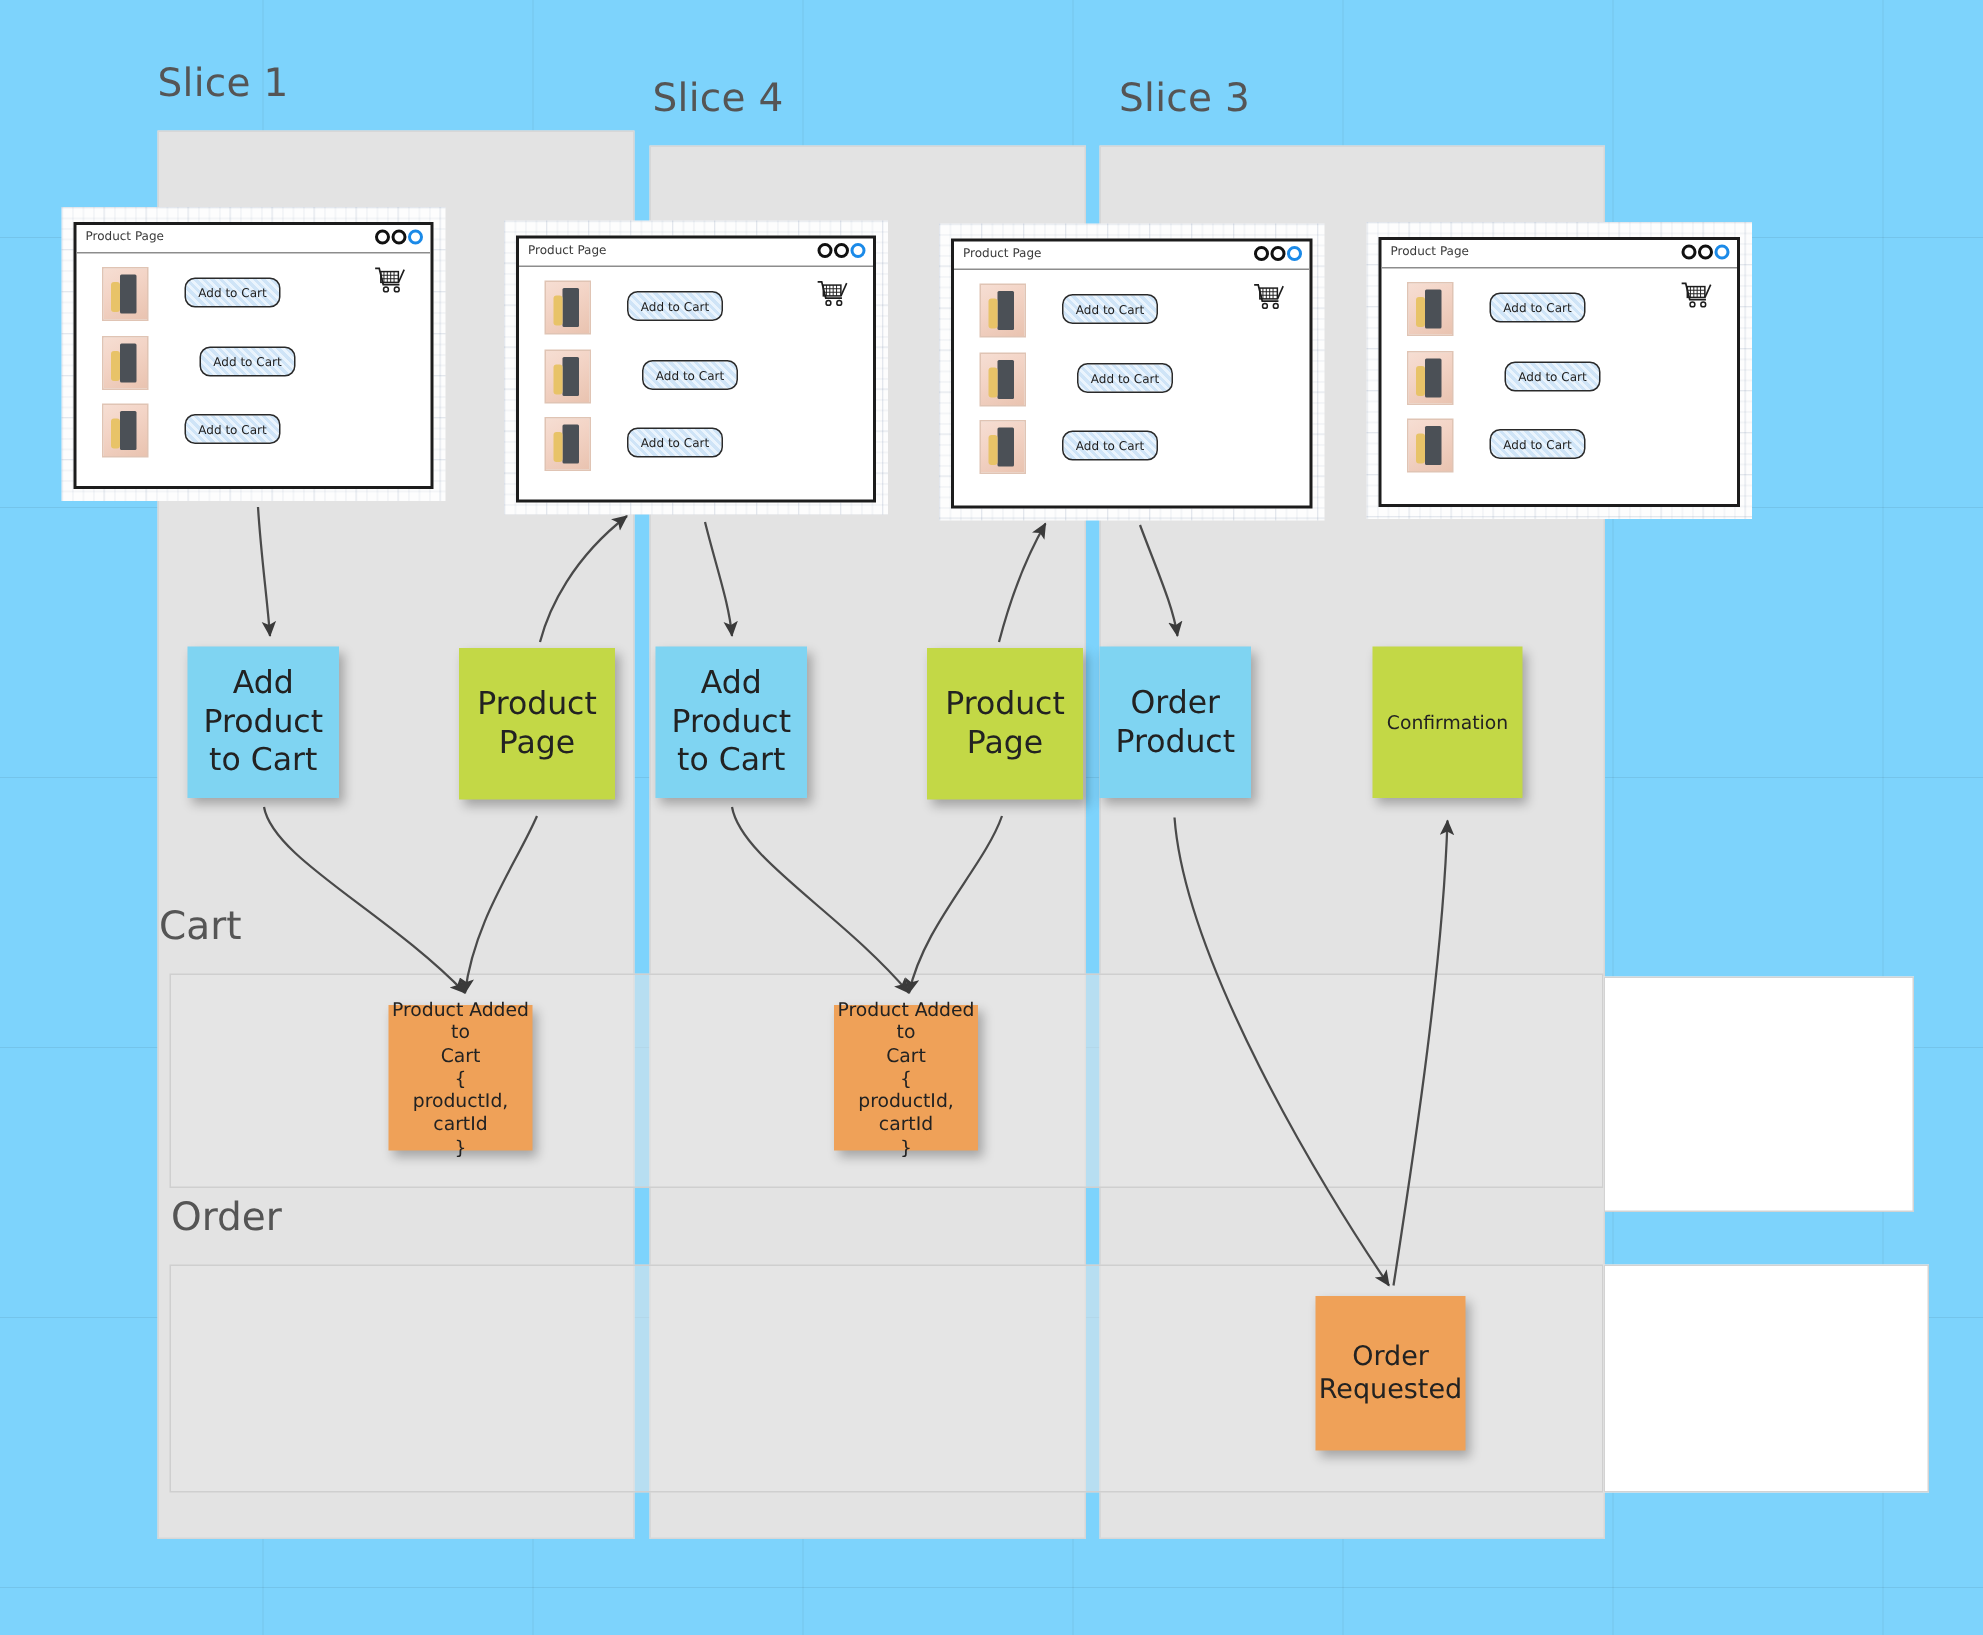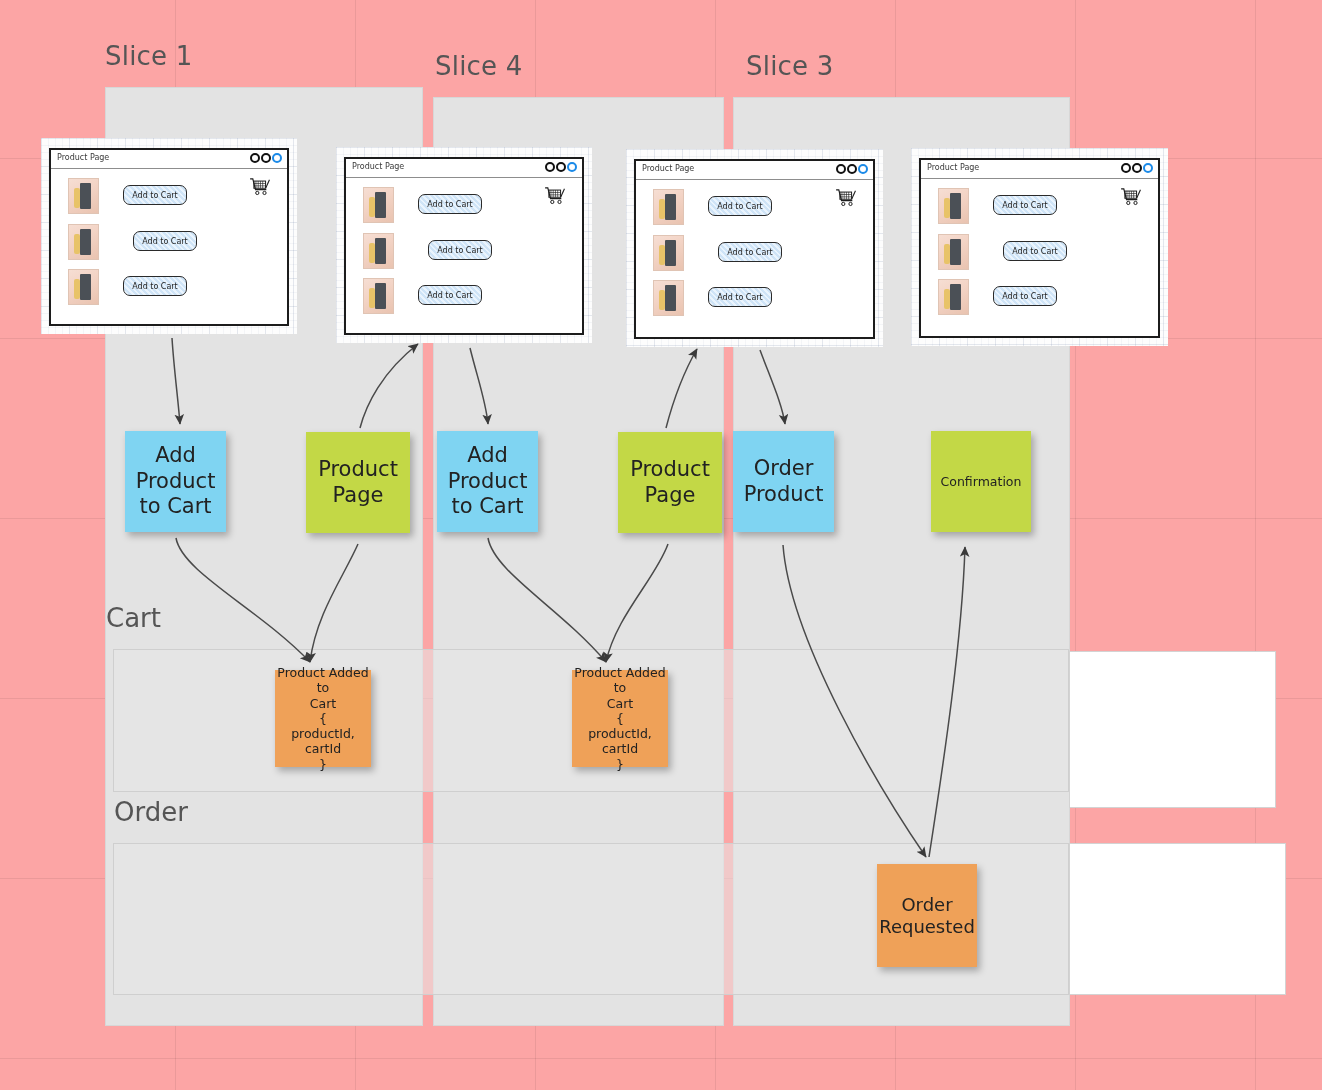--- a/index.html
+++ b/index.html
@@ -2,21 +2,21 @@
 <html><head>
 <meta charset="utf-8">
 <style>
   html,body{margin:0;padding:0;}
   body{
     width:1322px;height:1090px;
     font-family:"DejaVu Sans","Liberation Sans",sans-serif;
     background:#f2f2f2;
     overflow:hidden;
   }
-  #canvas{position:relative;width:1322px;height:1090px;overflow:hidden;background:#fca5a5;}
+  #canvas{position:relative;width:1322px;height:1090px;overflow:hidden;background:#7dd3fc;}
 
   
   .grid{
     position:absolute;inset:0;
     background-image:
       linear-gradient(to right, rgba(0,0,0,.07) 1px, transparent 1px),
       linear-gradient(to bottom, rgba(0,0,0,.07) 1px, transparent 1px);
     background-size:180px 180px;
     background-position:-5px -22px;
     pointer-events:none;
@@ -65,21 +65,21 @@
     text-align:center;
     color:#222;
     line-height:1.22;
     box-shadow:3px 4px 7px rgba(0,0,0,.28);
     white-space:pre-line;
   }
   .note.blue{background:#7fd4f2;}
   .note.green{background:#c3d846;}
   .note.orange{background:#efa158;}
   .note.big{font-size:21px;}
-  .note.small{font-size:12.5px;margin-left:16px;}
+  .note.small{font-size:12.5px;}
   .note.med{font-size:18px;}
 
   
   .wf{
     position:absolute;
     background:#fdfdfd;
     background-image:
       linear-gradient(to right, rgba(120,140,170,.13) 1px, transparent 1px),
       linear-gradient(to bottom, rgba(120,140,170,.13) 1px, transparent 1px),
       linear-gradient(to right, rgba(120,140,170,.07) 1px, transparent 1px),

